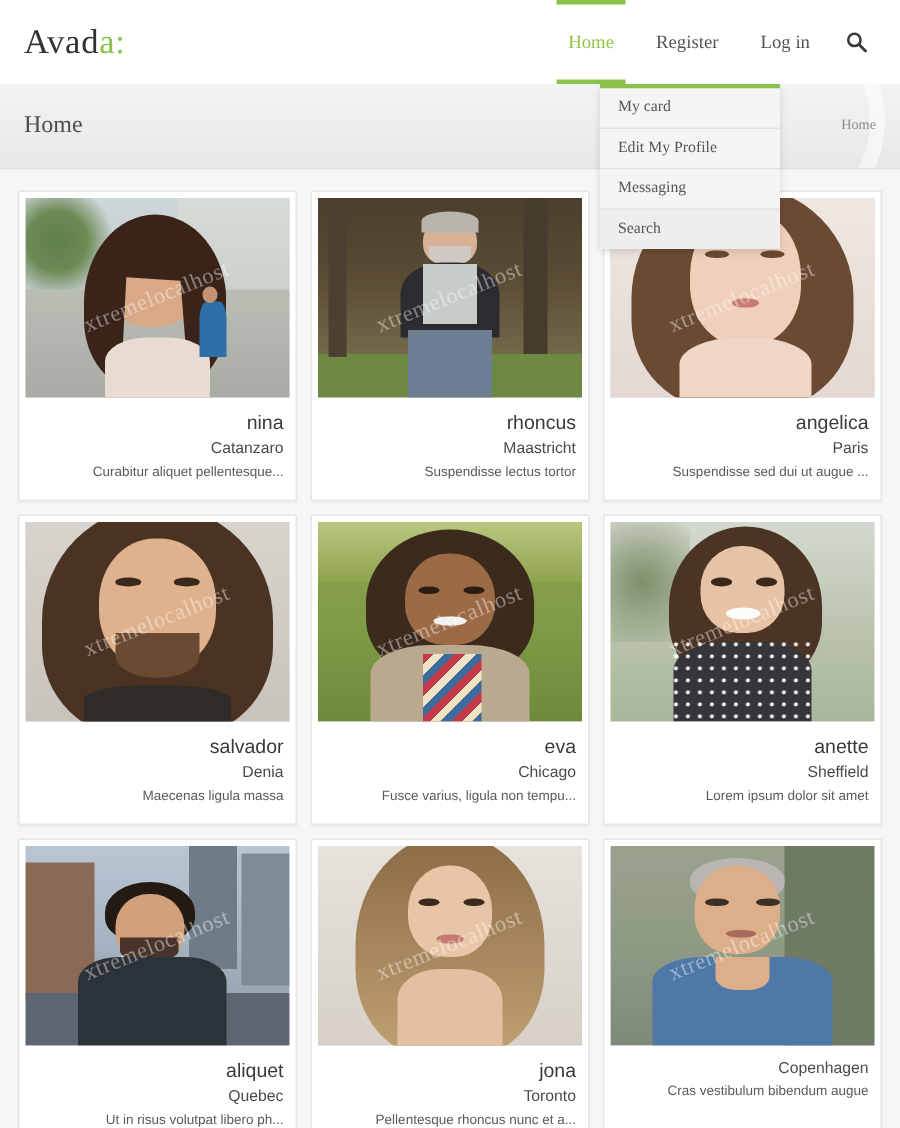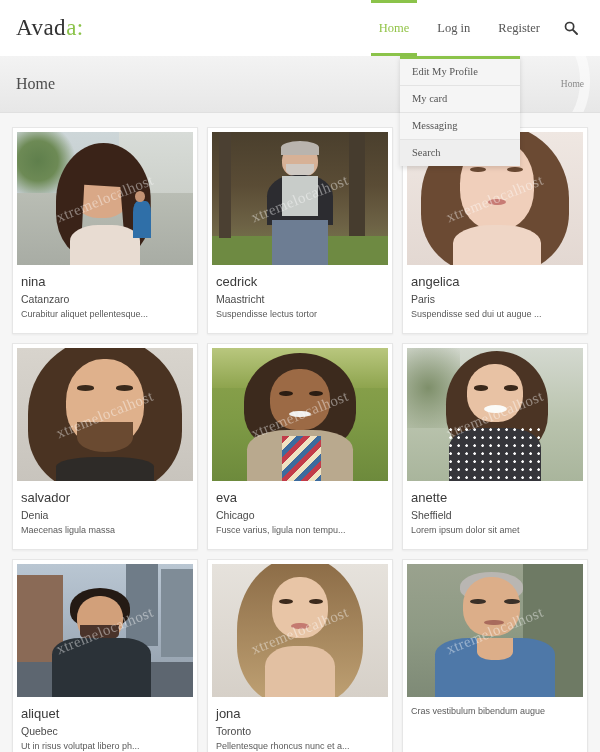--- a/index.html
+++ b/index.html
@@ -162,21 +162,21 @@
     transform: translate(-50%,-50%) rotate(-22deg);
     font-family: "Liberation Serif", "DejaVu Serif", serif;
     font-size: 15px;
     color: rgba(255,255,255,0.42);
     white-space: nowrap;
     letter-spacing: 0.5px;
     pointer-events: none;
   }
   .card-body {
     padding: 9px 4px 14px 4px;
-    text-align: left;
+    text-align: right;
   }
   .c-name {
     font-size: 13px;
     color: #3a3a3a;
     margin-bottom: 4px;
   }
   .c-loc {
     font-size: 10.5px;
     color: #4a4a4a;
     margin-bottom: 4px;
@@ -198,36 +198,36 @@
 <div class="header">
   <div class="logo">
     <span>Avad</span><span class="accent">a</span><span class="colon">:</span>
   </div>
 
   <div class="nav">
     <div class="nav-item active">
       <span>Home</span>
     </div>
     <div class="nav-item">
+      <span>Register</span>
+    </div>
+    <div class="nav-item">
       <span>Log in</span>
-    </div>
-    <div class="nav-item">
-      <span>Register</span>
     </div>
     <div class="search-btn">
       <svg width="14" height="14" viewBox="0 0 14 14">
         <circle cx="5.6" cy="5.6" r="4.1" fill="none" stroke="#3a3a3a" stroke-width="1.7"></circle>
         <line x1="8.9" y1="8.9" x2="13" y2="13" stroke="#3a3a3a" stroke-width="1.9" stroke-linecap="round"></line>
       </svg>
     </div>
   </div>
 
   <div class="dropdown">
+    <div class="dd-item">My card</div>
     <div class="dd-item">Edit My Profile</div>
-    <div class="dd-item">My card</div>
     <div class="dd-item">Messaging</div>
     <div class="dd-item">Search</div>
   </div>
 </div>
 
 <div class="crumbbar">
   <div class="crumb-title">Home</div>
   <div class="crumb-path">Home</div>
 </div>
 
@@ -262,21 +262,21 @@
         <div class="sc" style="left:78%;top:0;width:9%;height:78%;background:#463c2e"></div>
         <div class="sc head" style="left:40%;top:10%;width:20%;height:24%;background:#d7b196"></div>
         <div class="sc" style="left:39%;top:7%;width:22%;height:10%;background:#b9b4ae;border-radius:50% 50% 0 0"></div>
         <div class="sc" style="left:42%;top:24%;width:16%;height:9%;background:#cfc9c3;border-radius:0 0 45% 45%"></div>
         <div class="sc body-sh" style="left:31%;top:32%;width:38%;height:38%;background:#2c2c30"></div>
         <div class="sc" style="left:40%;top:33%;width:20%;height:30%;background:#c8ccc9"></div>
         <div class="sc" style="left:34%;top:66%;width:32%;height:34%;background:#6d7d93"></div>
         <div class="wm">xtremelocalhost</div>
       </div>
       <div class="card-body">
-        <div class="c-name">cedrick</div>
+        <div class="c-name">rhoncus</div>
         <div class="c-loc">Maastricht</div>
         <div class="c-desc">Suspendisse lectus tortor</div>
       </div>
     </div>
 
     <div class="card">
       <div class="card-photo">
         <div class="sky" style="background:linear-gradient(to bottom,#efe7e2,#e3d8d2)"></div>
         <div class="sc hair" style="left:8%;top:-6%;width:84%;height:112%;background:#6b4a33"></div>
         <div class="sc head" style="left:30%;top:6%;width:42%;height:68%;background:#f0cfbb"></div>
@@ -396,18 +396,19 @@
         <div class="sc hair" style="left:30%;top:6%;width:36%;height:22%;background:#b9b6b2"></div>
         <div class="sc head" style="left:32%;top:10%;width:32%;height:44%;background:#dcae89"></div>
         <div class="sc" style="left:36%;top:26%;width:9%;height:4%;background:#3a3028;border-radius:50%"></div>
         <div class="sc" style="left:55%;top:26%;width:9%;height:4%;background:#3a3028;border-radius:50%"></div>
         <div class="sc" style="left:44%;top:42%;width:11%;height:4%;background:#a86a5c;border-radius:50%"></div>
         <div class="sc" style="left:16%;top:56%;width:68%;height:44%;background:#4e78a8;border-radius:28% 28% 0 0"></div>
         <div class="sc" style="left:40%;top:56%;width:20%;height:16%;background:#dcae89;border-radius:0 0 40% 40%"></div>
         <div class="wm">xtremelocalhost</div>
       </div>
       <div class="card-body">
+        <div class="c-loc">Copenhagen</div>
         <div class="c-desc">Cras vestibulum bibendum augue</div>
       </div>
     </div>
 
   </div>
 </div>
 
 </body></html>

